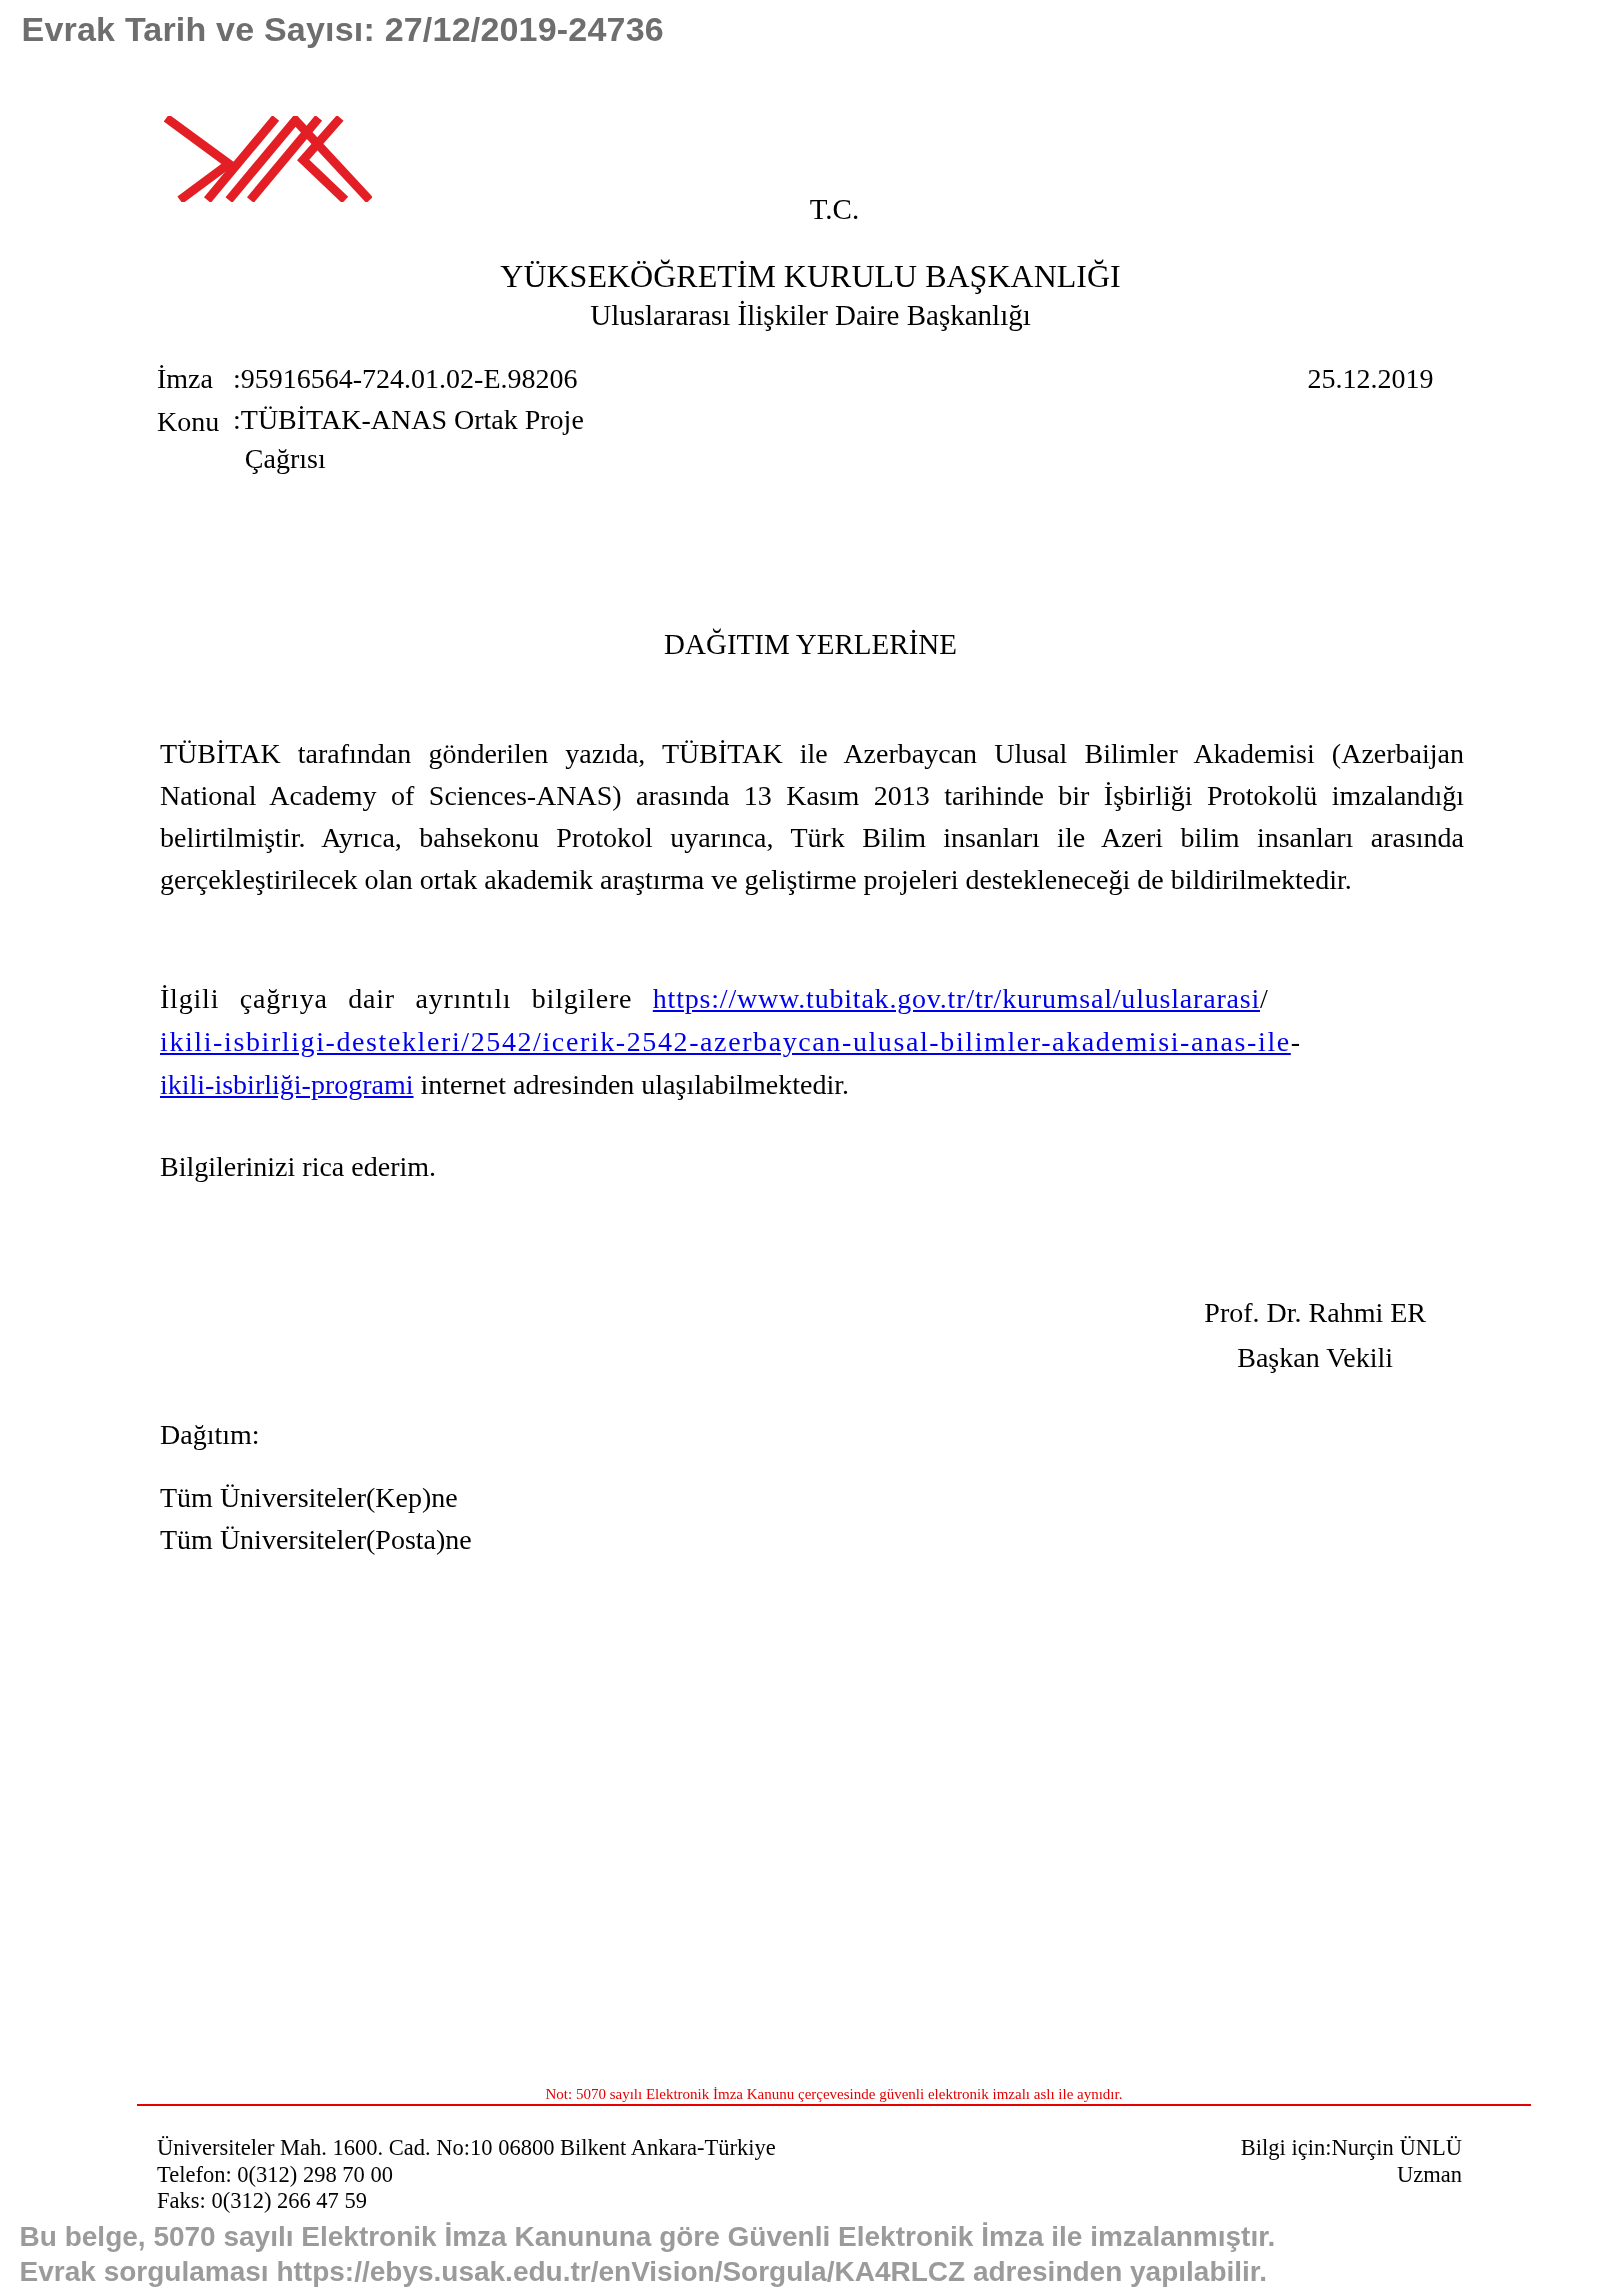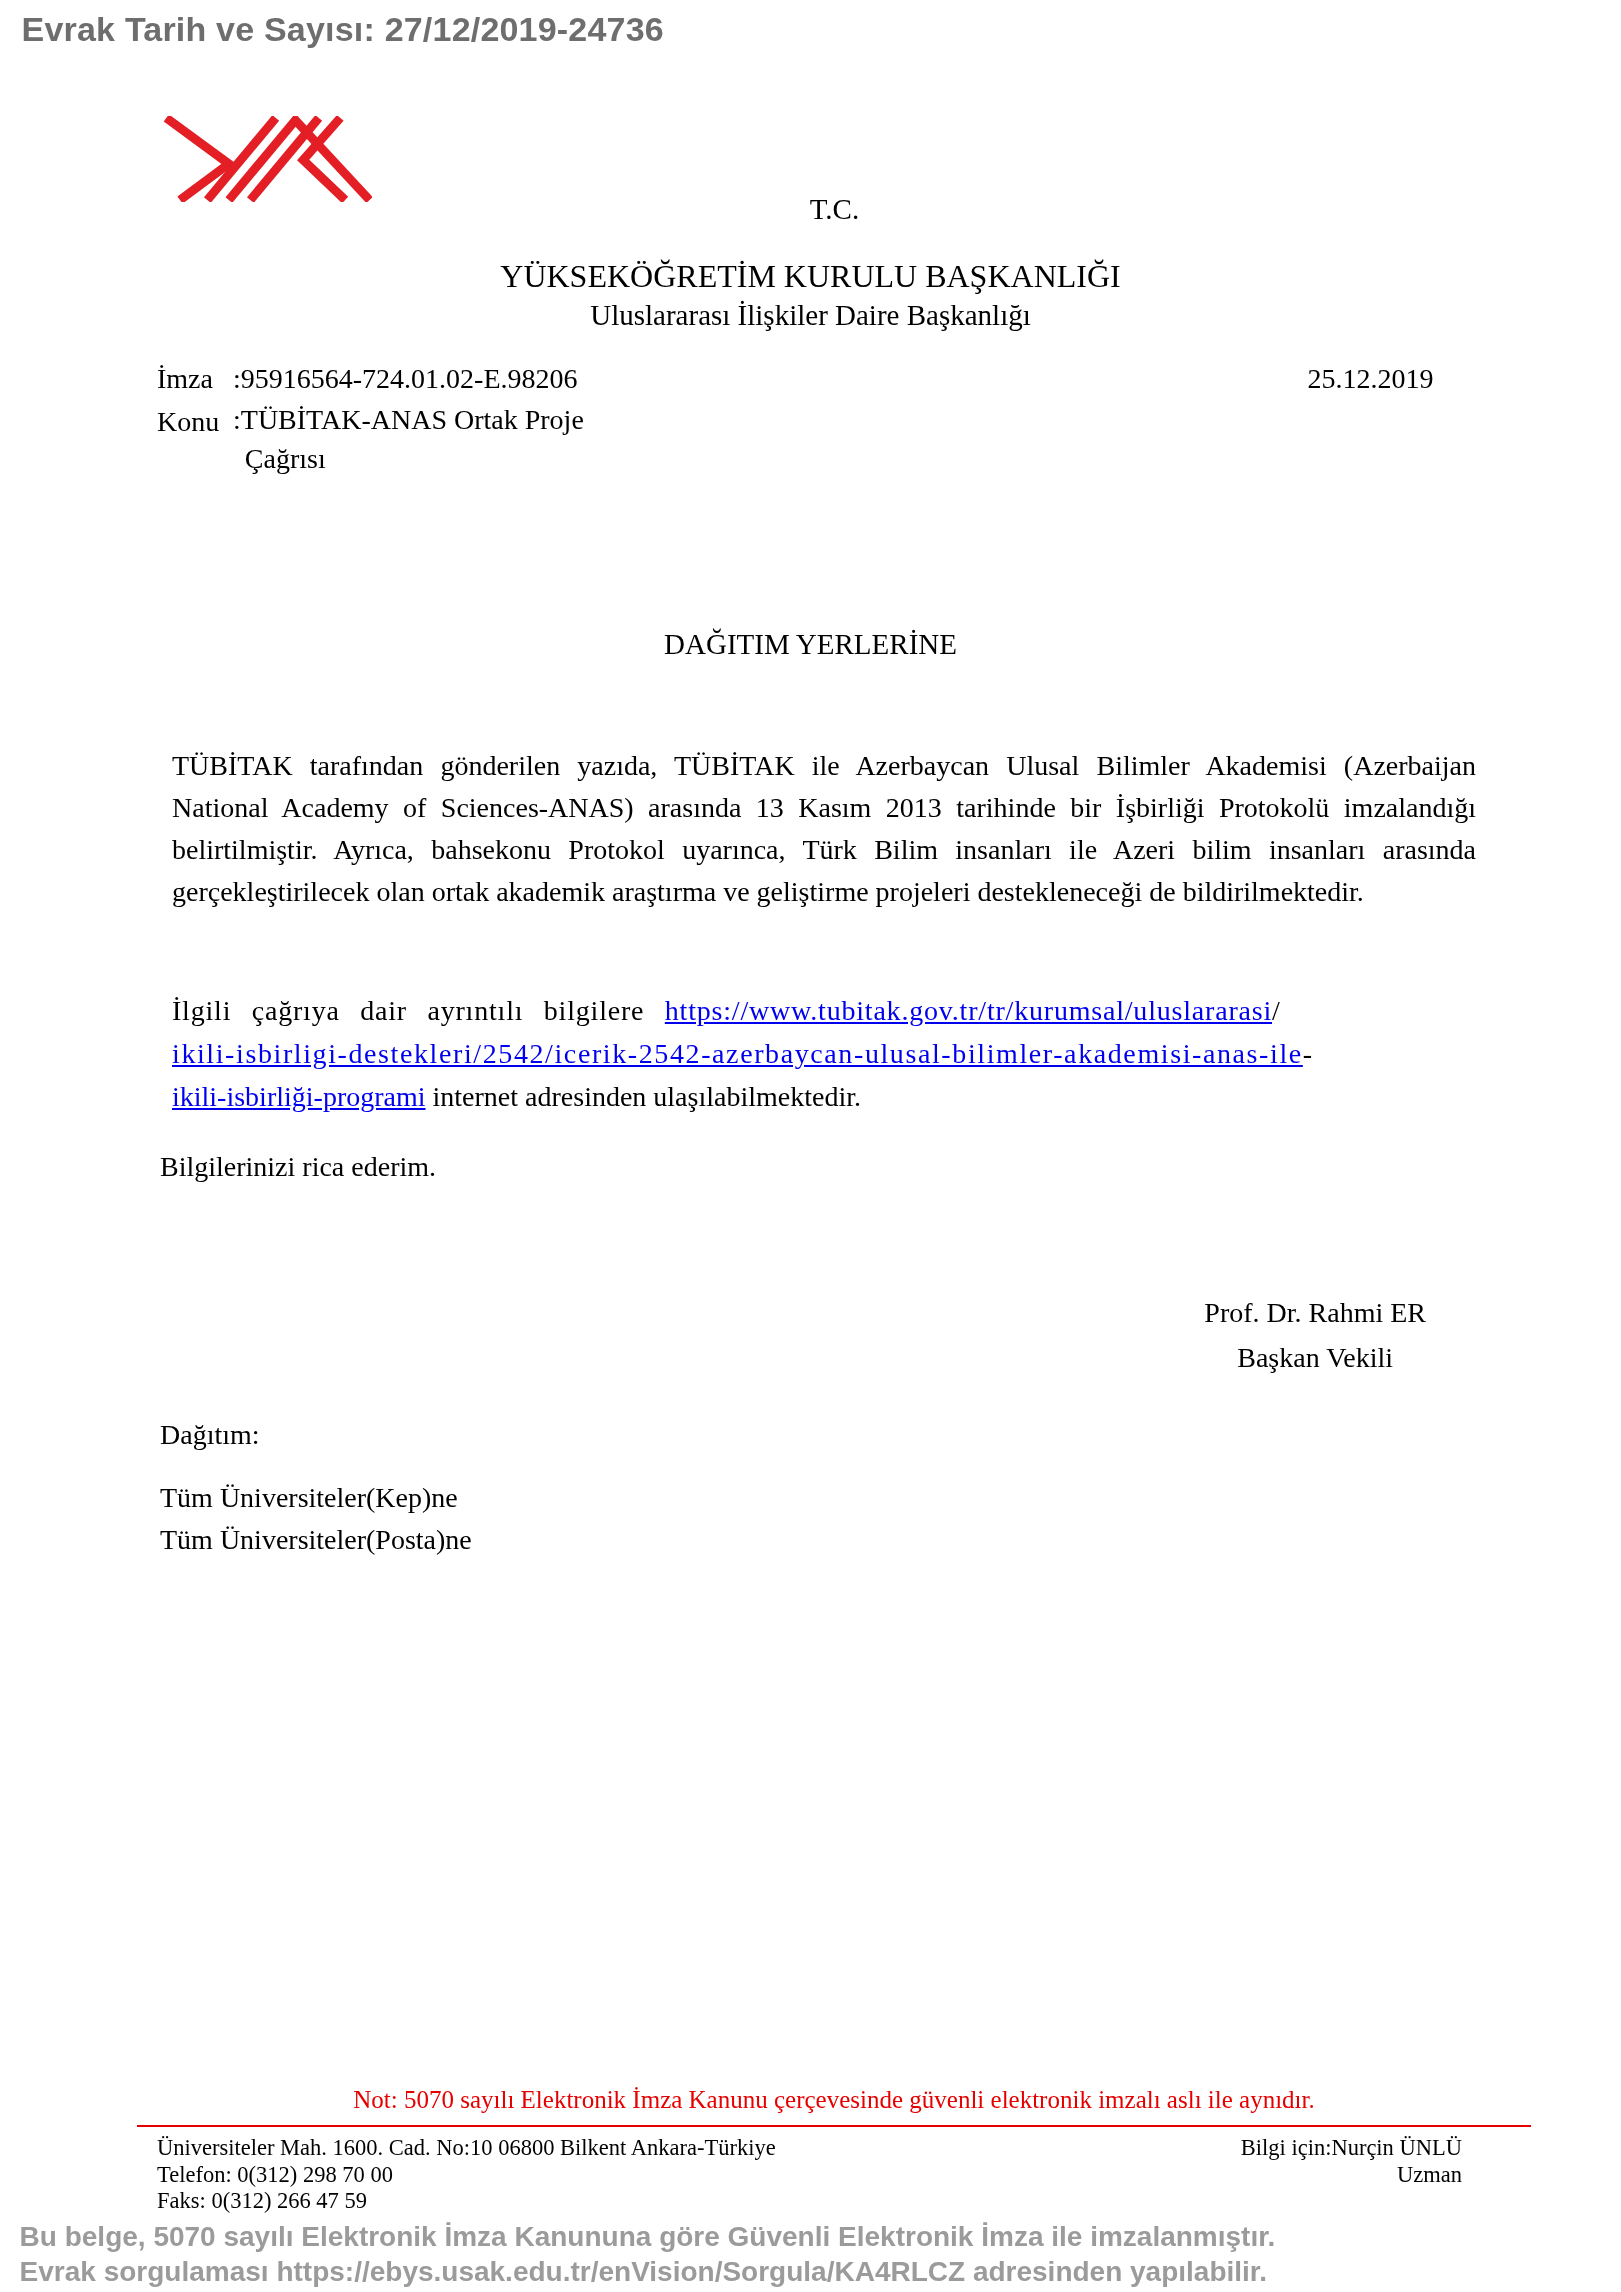--- a/index.html
+++ b/index.html
@@ -20,40 +20,40 @@
   .letterhead .org  { font-size:32px;margin-top:28px; }
   .letterhead .dept { font-size:29px; }
   .meta { position:absolute; left:157px; top:357px; width:1304px; font-size:28px; }
   .meta-row { display:flex; align-items:flex-start; line-height:43px; }
   .meta-label { display:inline-block; width:76px; flex:0 0 76px; }
   .meta-date { margin-left:auto; padding-right:27.4px; }
   .meta-value-block { line-height:39px; }
   .konu-line2 { margin-left:11.8px; }
   .recipient { position:absolute; top:628px; left:0; width:100%; text-align:center; font-size:29px; }
   .para {
-    position:absolute; left:160px; width:1304px; margin:12px;
+    position:absolute; left:160px; width:1304px; margin:0;
     font-size:28px; line-height:42px; text-align:justify;
   }
   .para1 { top:733px; }
   .para2 { top:977px; line-height:43px; }
   .para2 .l1 { word-spacing:12.7px; letter-spacing:0.8px; }
   .para2 .l2 { letter-spacing:1.6px; }
   .link { color:#0000ee; text-decoration:underline; }
   .closing { position:absolute; left:160px; top:1151px; font-size:28px; }
   .signature {
     position:absolute; top:1290px; right:195px;
     text-align:center; font-size:28px; line-height:45px;
   }
   .distribution { position:absolute; left:160px; top:1419px; font-size:28px; }
   .dist-label { margin-bottom:25.5px; }
   .dist-item { line-height:42px; }
   .note-band {
     position:absolute; left:137px; right:90px; top:2086px;
-    text-align:center; color:#e60000; font-size:25px;
-    border-bottom:2.9px solid #e60000; padding-bottom:11px;
+    text-align:center; color:#e60000; font-size:15px;
+    border-bottom:2.9px solid #e60000; padding-bottom:1px;
   }
   .footer {
     position:absolute; left:157px; right:159px; top:2135px;
     display:flex; justify-content:space-between;
     font-size:22.5px; line-height:26.5px;
   }
   .footer-right { text-align:right; }
   .bottom-notice {
     position:absolute; left:19.6px; top:2219px; width:1582px;
     font-family:"Liberation Sans","DejaVu Sans",sans-serif;

